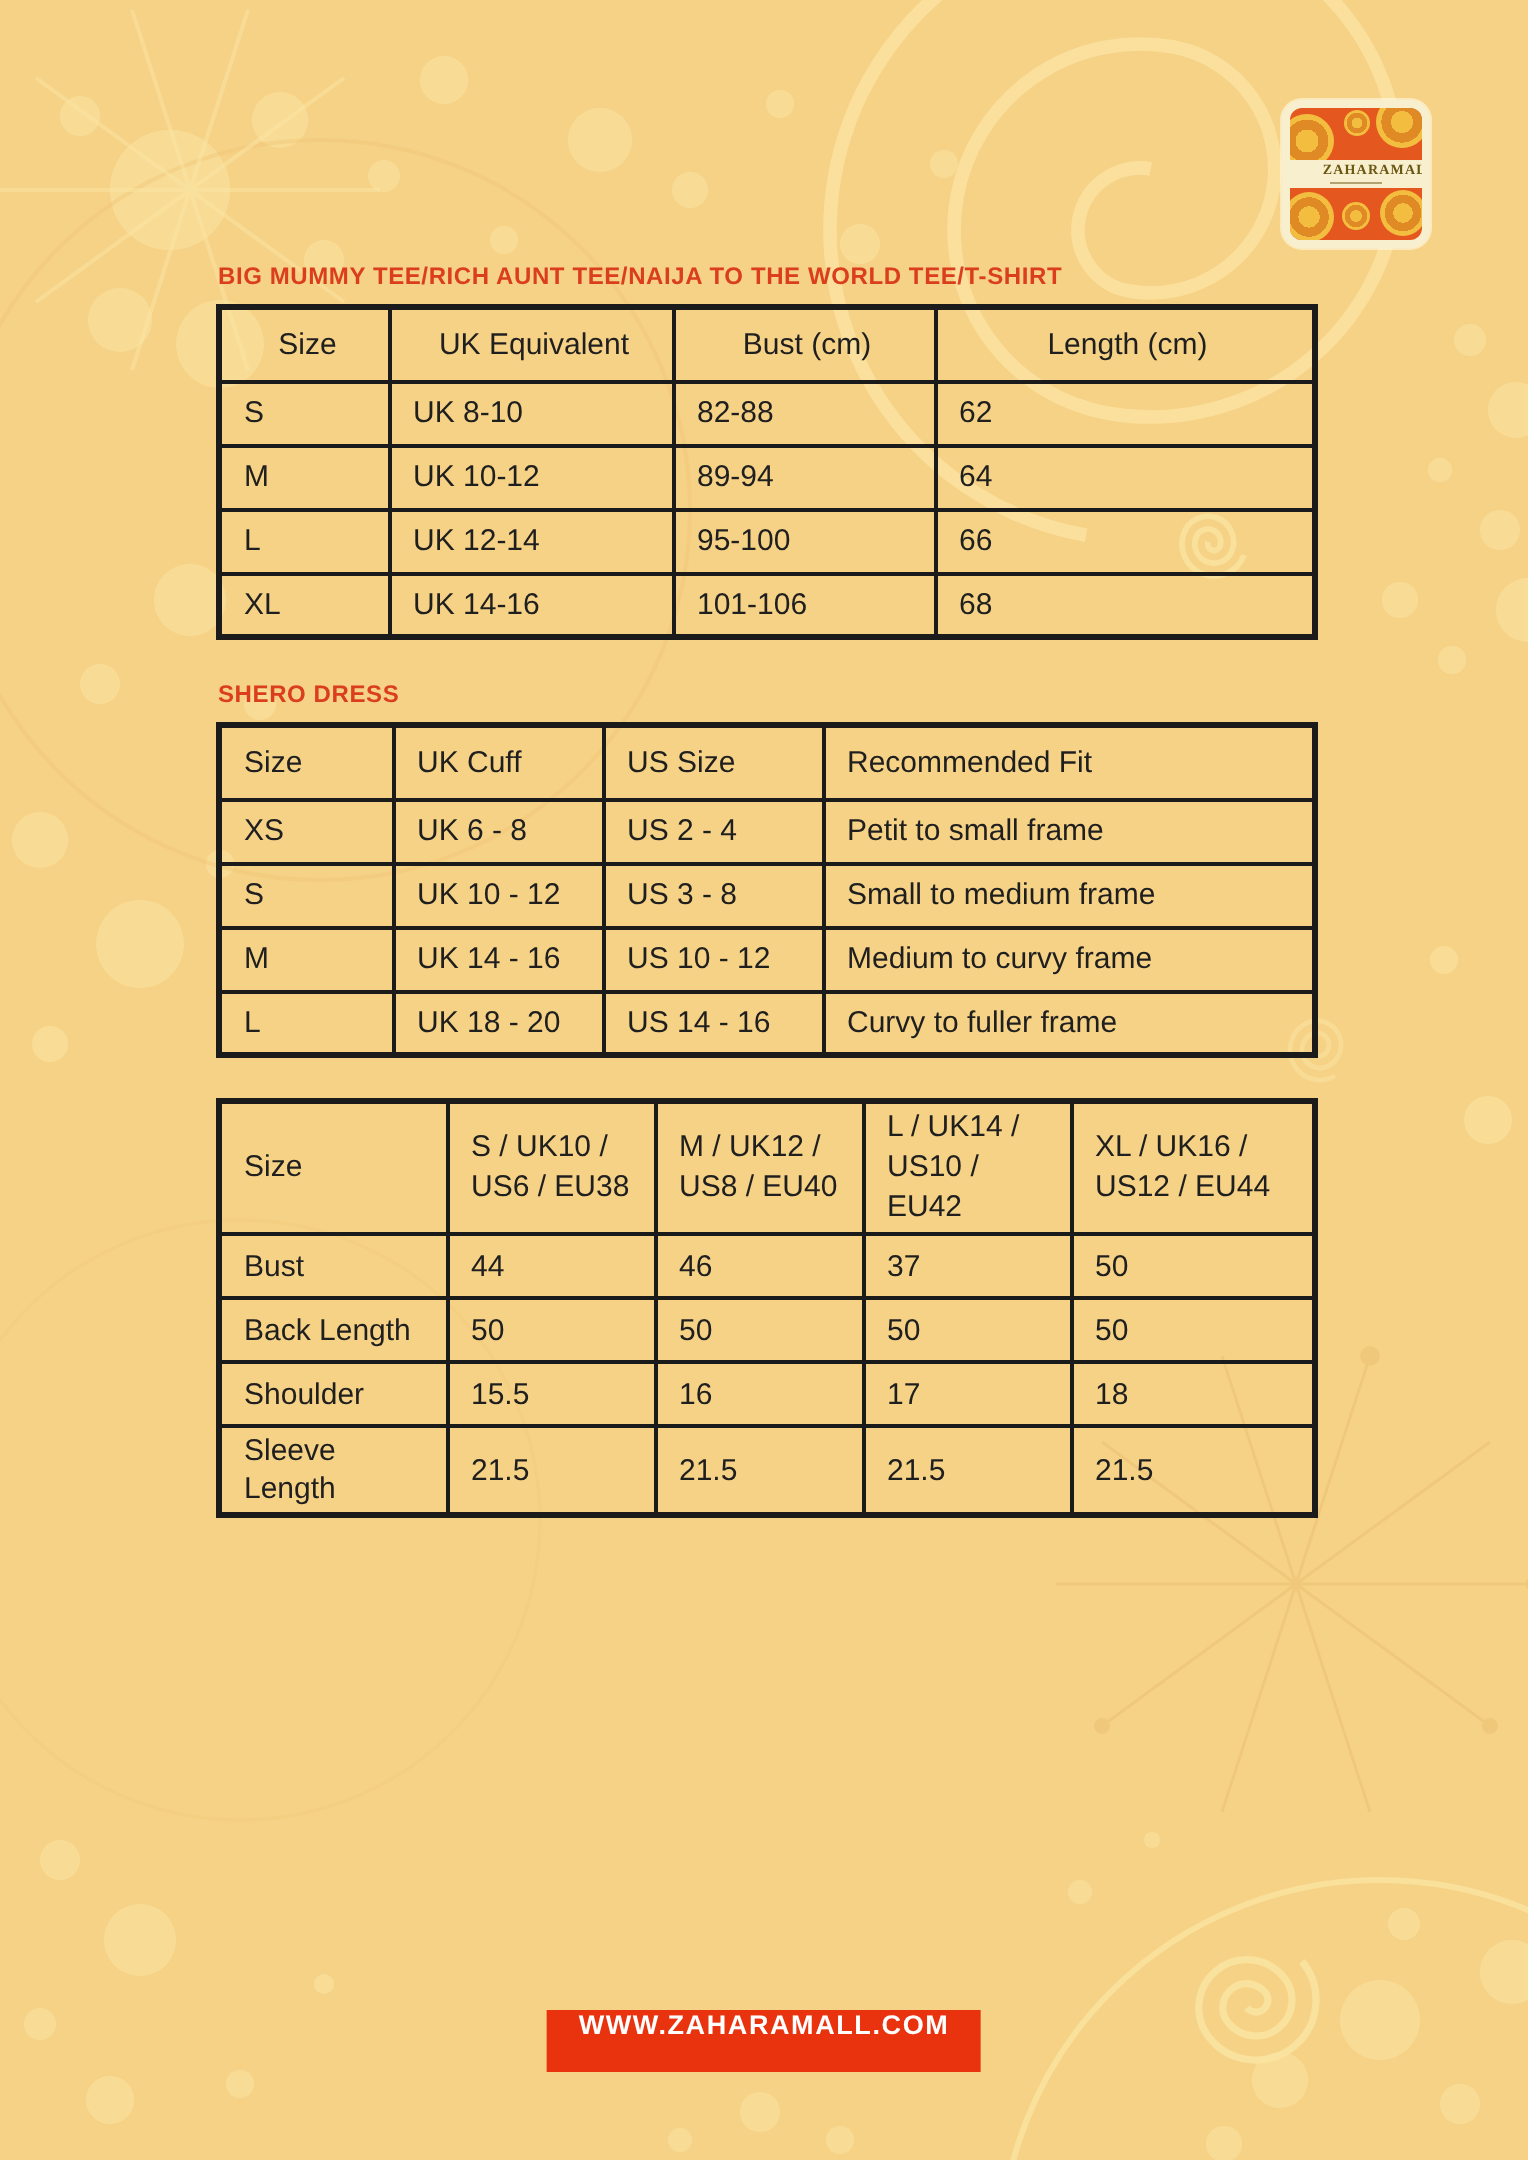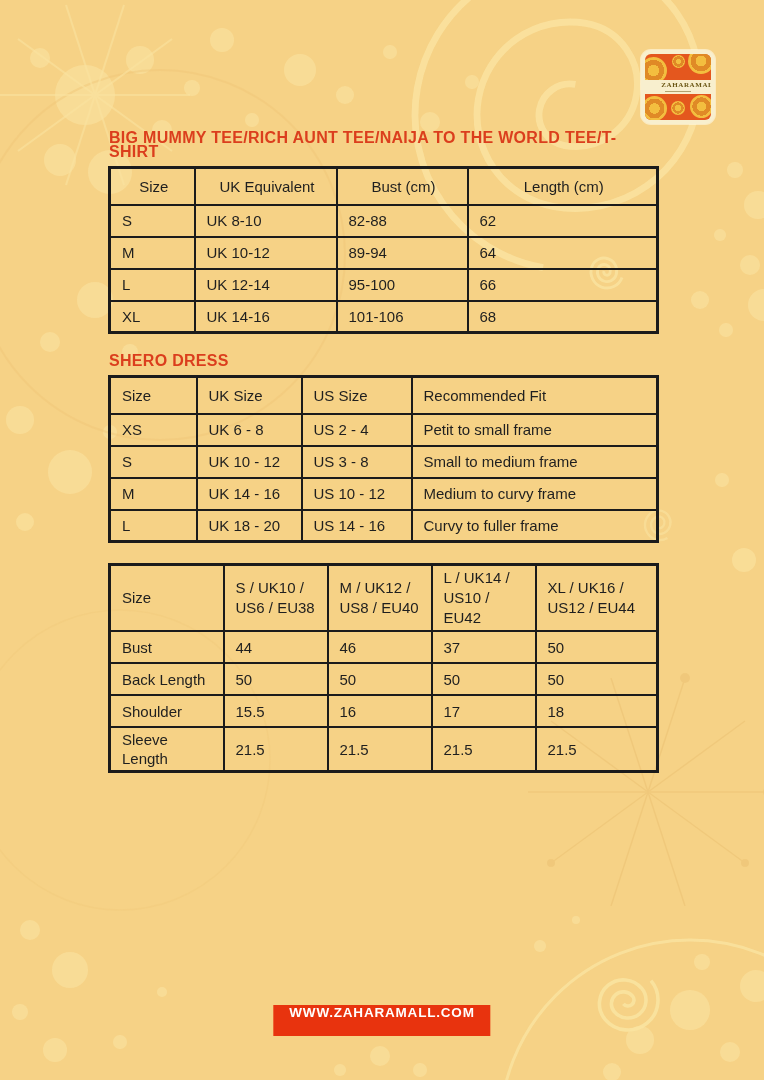--- a/index.html
+++ b/index.html
@@ -62,21 +62,21 @@
     font-family:Liberation Serif, serif;
     font-size:7px;font-weight:bold;letter-spacing:.6px;
     color:#6B5714;line-height:7px;margin-left:24px;
   }
   .logo-subline{width:26px;height:1px;background:rgba(107,87,20,.5);margin-top:2px;}
 
   
   .content{position:absolute;left:108px;top:131px;width:548px;}
   .sec-title{
     color:var(--section_title,#DB3E1D);
-    font-size:16px;font-weight:bold;letter-spacing:.3px;
+    font-size:12px;font-weight:bold;letter-spacing:.3px;
     margin:0 0 7px 1px;line-height:14px;
   }
   table.sizes{
     border-collapse:collapse;table-layout:fixed;width:548px;
     border:3px solid var(--table_border,#1B1B1B);
     margin-bottom:20px;background:transparent;
   }
   table.sizes th,table.sizes td{
     border:2.5px solid var(--table_border,#1B1B1B);
     color:var(--table_text,#1F1F1F);
@@ -276,21 +276,21 @@
     <table class="sizes t2">
       <colgroup>
           <col style="width:87px">
           <col style="width:105px">
           <col style="width:110px">
           <col style="width:246px">
         </colgroup>
     <thead>
           <tr>
             <th>Size</th>
-            <th>UK Size</th>
+            <th>UK Cuff</th>
             <th>US Size</th>
             <th>Recommended Fit</th>
           </tr>
         </thead>
         <tbody>
           <tr>
             <td>XS</td>
             <td>UK 6 - 8</td>
             <td>US 2 - 4</td>
             <td>Petit to small frame</td>

